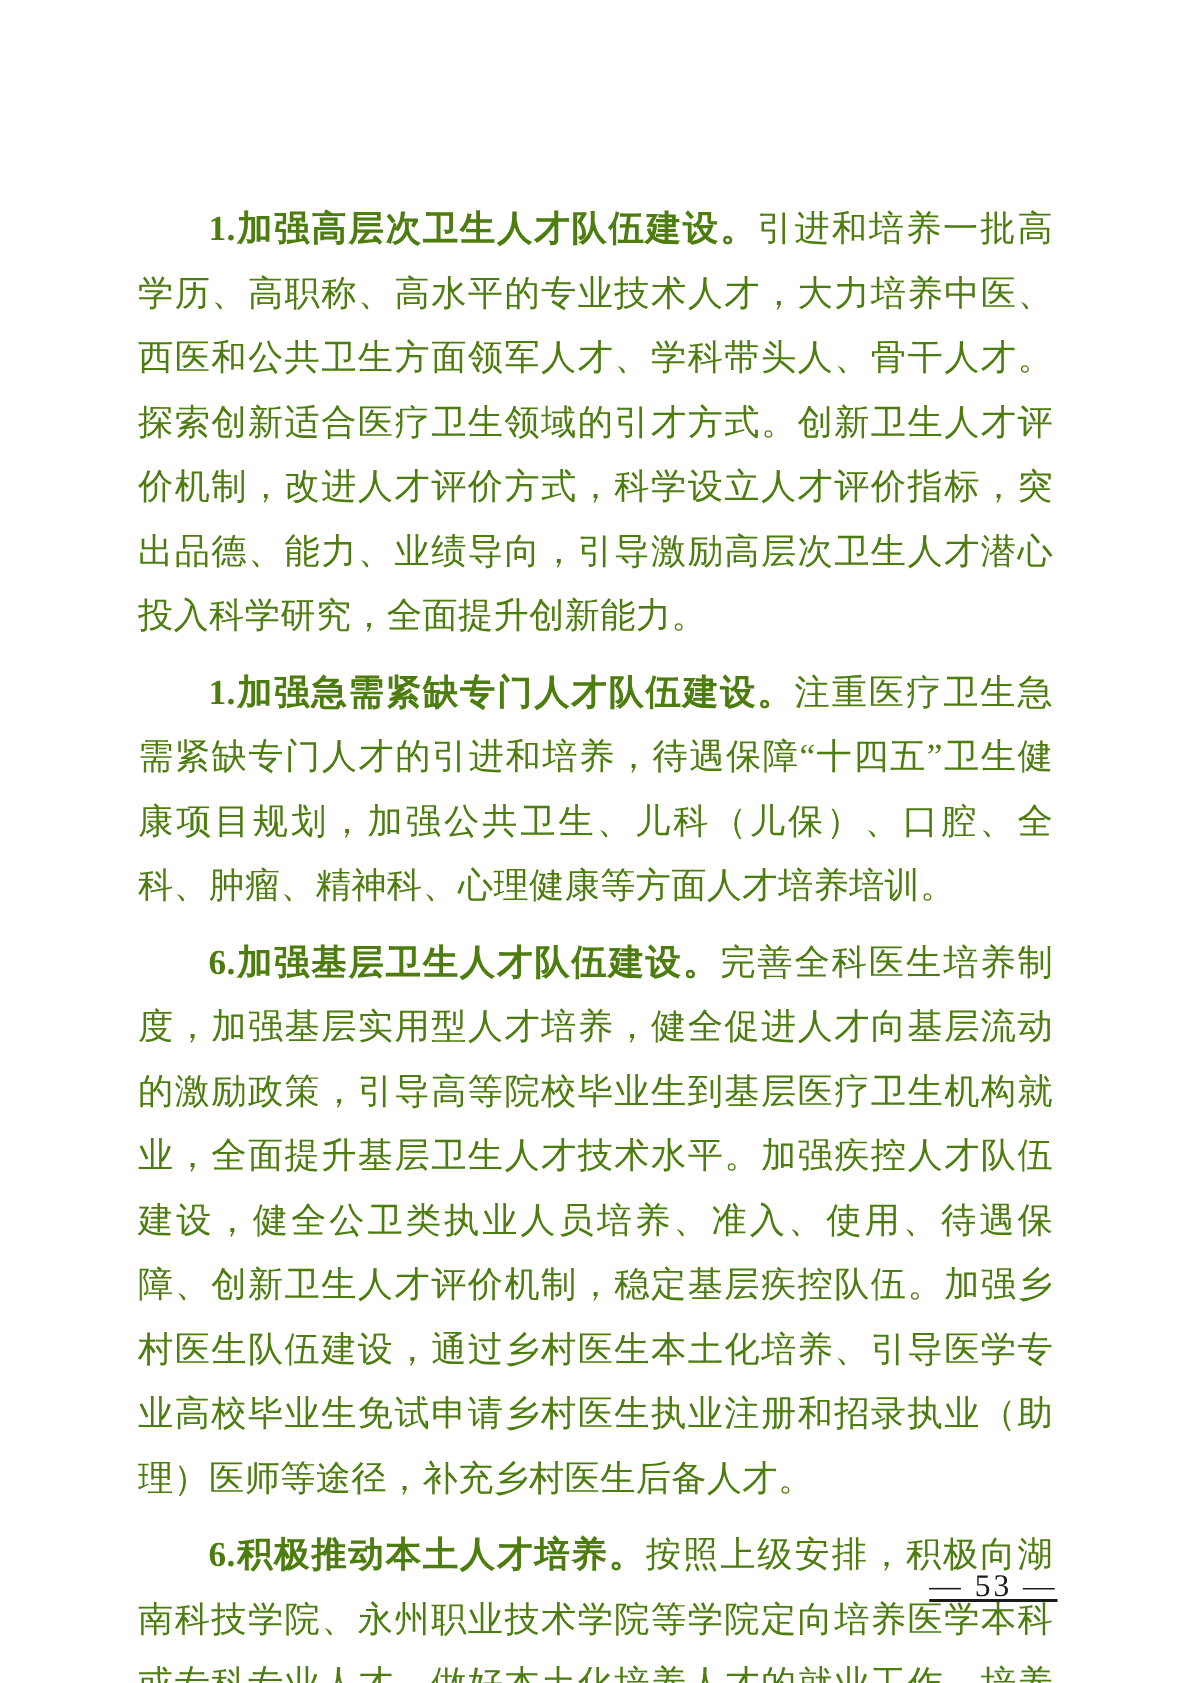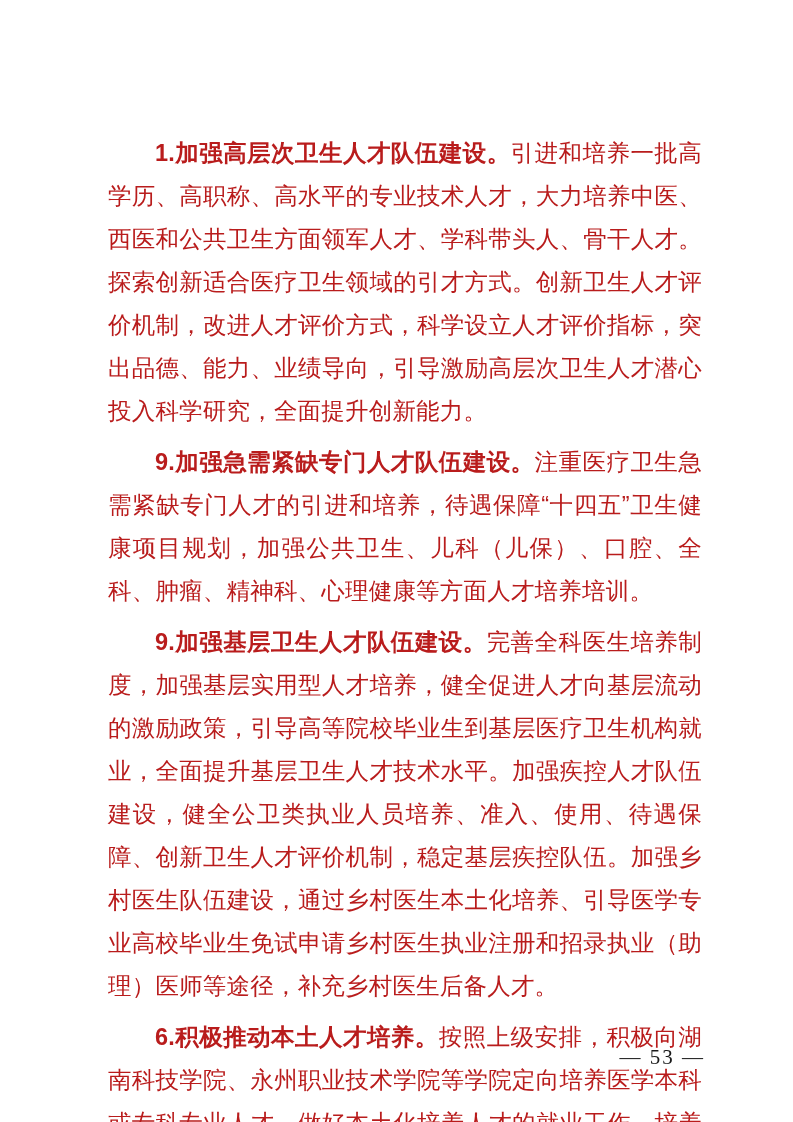--- a/index.html
+++ b/index.html
@@ -15,58 +15,59 @@
     box-sizing: border-box;
     overflow: hidden;
   }
   .content {
     position: absolute;
     left: 92px;
     top: 132px;
     width: 610px;
   }
   .para {
-    font-family: Liberation Sans, sans-serif;
+    font-family: Liberation Serif, serif;
     font-size: 23.5px;
     line-height: 43px;
-    color: #b91c1c;
+    color: #4d7c0f;
     text-align: justify;
     text-justify: inter-ideograph;
     text-indent: 2em;
-    margin: 0 0 8px 16px;
+    margin: 0 0 8px 0;
     letter-spacing: 0.2px;
   }
   .para:last-child {
     margin-bottom: 0;
   }
   .lead {
     font-weight: bold;
   }
   .pagenum {
     position: absolute;
     left: 0;
     right: 88px;
     bottom: 52px;
     text-align: right;
     font-family: "Liberation Serif", "DejaVu Serif", serif;
     font-size: 21px;
     color: #1a1a1a;
     letter-spacing: 2px;
+    text-decoration: underline;
   }
 </style>
 </head>
 <body>
 
 <div class="page">
   <div class="content">
 
     <p class="para"><span class="lead">1.加强高层次卫生人才队伍建设。</span><span>引进和培养一批高学历、高职称、高水平的专业技术人才，大力培养中医、西医和公共卫生方面领军人才、学科带头人、骨干人才。探索创新适合医疗卫生领域的引才方式。创新卫生人才评价机制，改进人才评价方式，科学设立人才评价指标，突出品德、能力、业绩导向，引导激励高层次卫生人才潜心投入科学研究，全面提升创新能力。</span></p>
 
-    <p class="para"><span class="lead">9.加强急需紧缺专门人才队伍建设。</span><span>注重医疗卫生急需紧缺专门人才的引进和培养，待遇保障“十四五”卫生健康项目规划，加强公共卫生、儿科（儿保）、口腔、全科、肿瘤、精神科、心理健康等方面人才培养培训。</span></p>
+    <p class="para"><span class="lead">1.加强急需紧缺专门人才队伍建设。</span><span>注重医疗卫生急需紧缺专门人才的引进和培养，待遇保障“十四五”卫生健康项目规划，加强公共卫生、儿科（儿保）、口腔、全科、肿瘤、精神科、心理健康等方面人才培养培训。</span></p>
 
-    <p class="para"><span class="lead">9.加强基层卫生人才队伍建设。</span><span>完善全科医生培养制度，加强基层实用型人才培养，健全促进人才向基层流动的激励政策，引导高等院校毕业生到基层医疗卫生机构就业，全面提升基层卫生人才技术水平。加强疾控人才队伍建设，健全公卫类执业人员培养、准入、使用、待遇保障、创新卫生人才评价机制，稳定基层疾控队伍。加强乡村医生队伍建设，通过乡村医生本土化培养、引导医学专业高校毕业生免试申请乡村医生执业注册和招录执业（助理）医师等途径，补充乡村医生后备人才。</span></p>
+    <p class="para"><span class="lead">6.加强基层卫生人才队伍建设。</span><span>完善全科医生培养制度，加强基层实用型人才培养，健全促进人才向基层流动的激励政策，引导高等院校毕业生到基层医疗卫生机构就业，全面提升基层卫生人才技术水平。加强疾控人才队伍建设，健全公卫类执业人员培养、准入、使用、待遇保障、创新卫生人才评价机制，稳定基层疾控队伍。加强乡村医生队伍建设，通过乡村医生本土化培养、引导医学专业高校毕业生免试申请乡村医生执业注册和招录执业（助理）医师等途径，补充乡村医生后备人才。</span></p>
 
     <p class="para"><span class="lead">6.积极推动本土人才培养。</span><span>按照上级安排，积极向湖南科技学院、永州职业技术学院等学院定向培养医学本科或专科专业人才，做好本土化培养人才的就业工作，培养本土用得着、</span></p>
 
   </div>
 
   <div class="pagenum">— 53 —</div>
 </div>
 
 </body></html>

